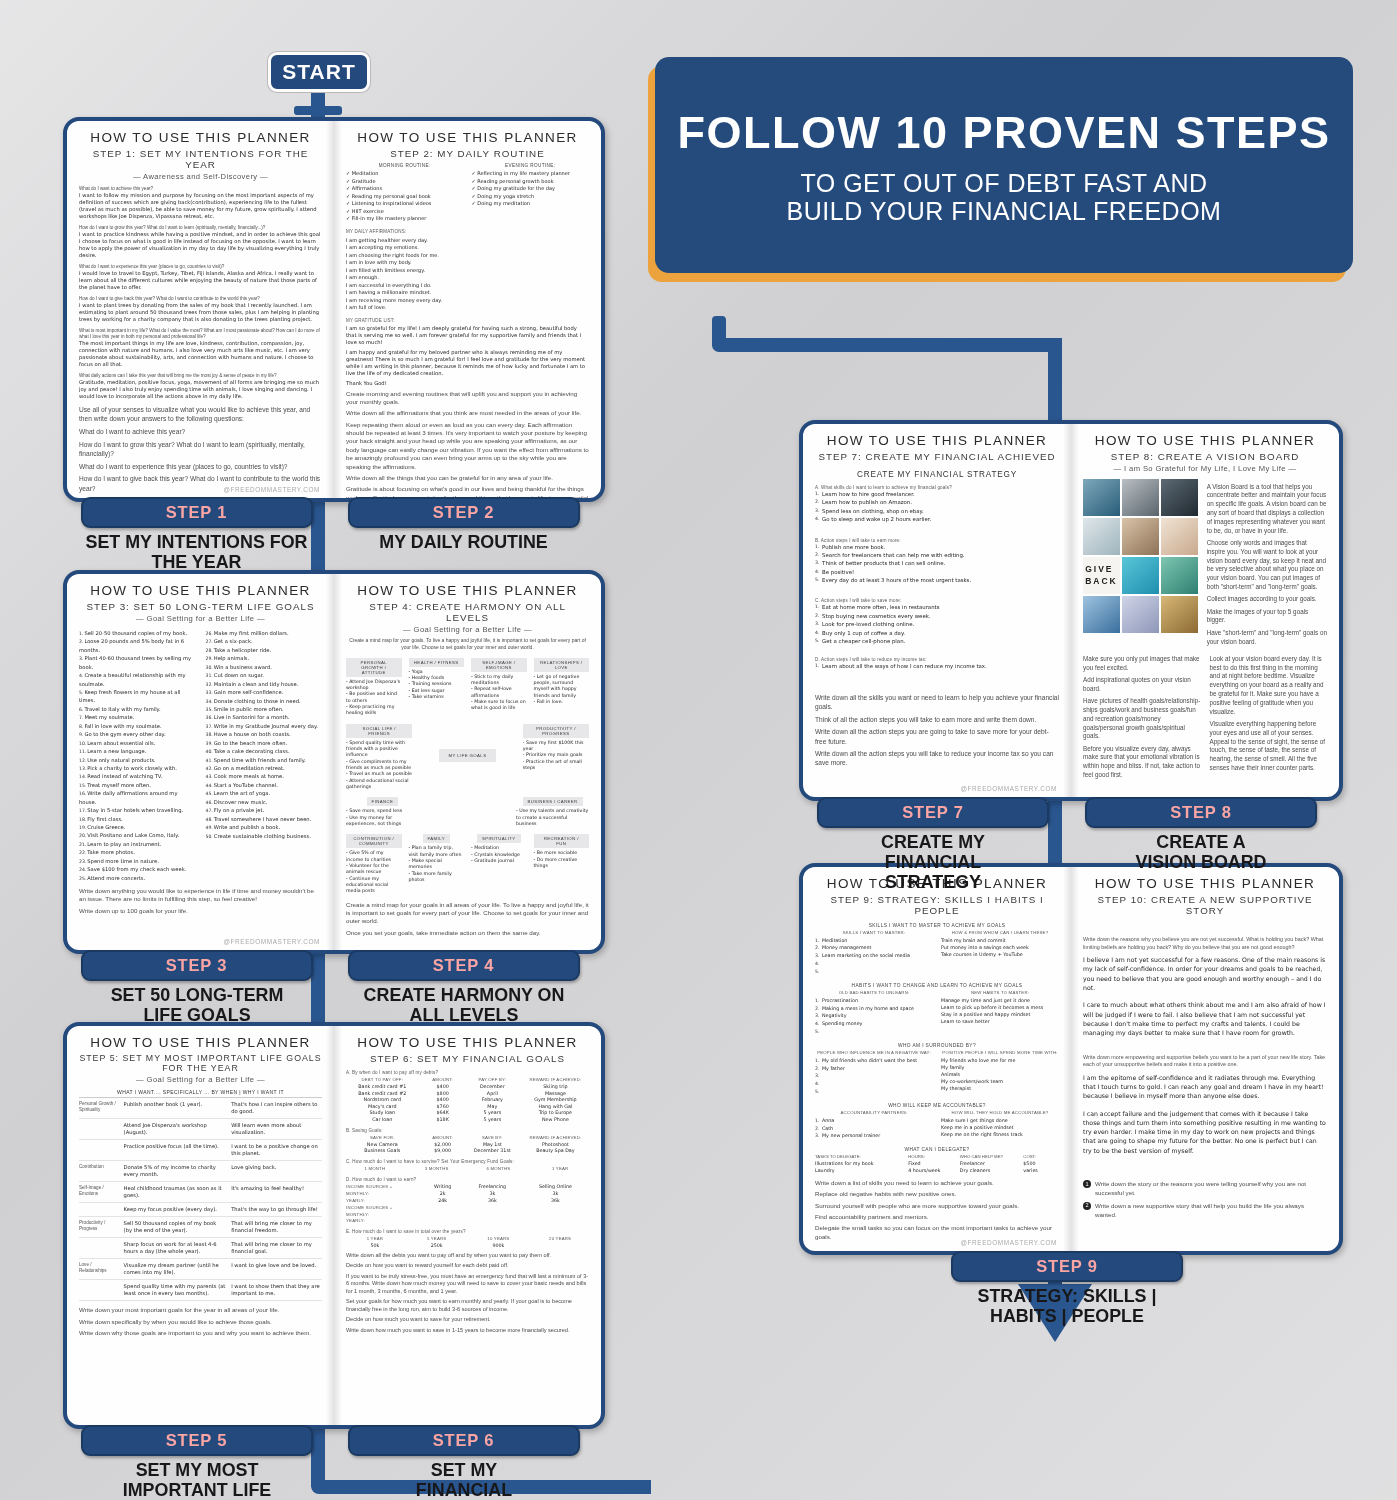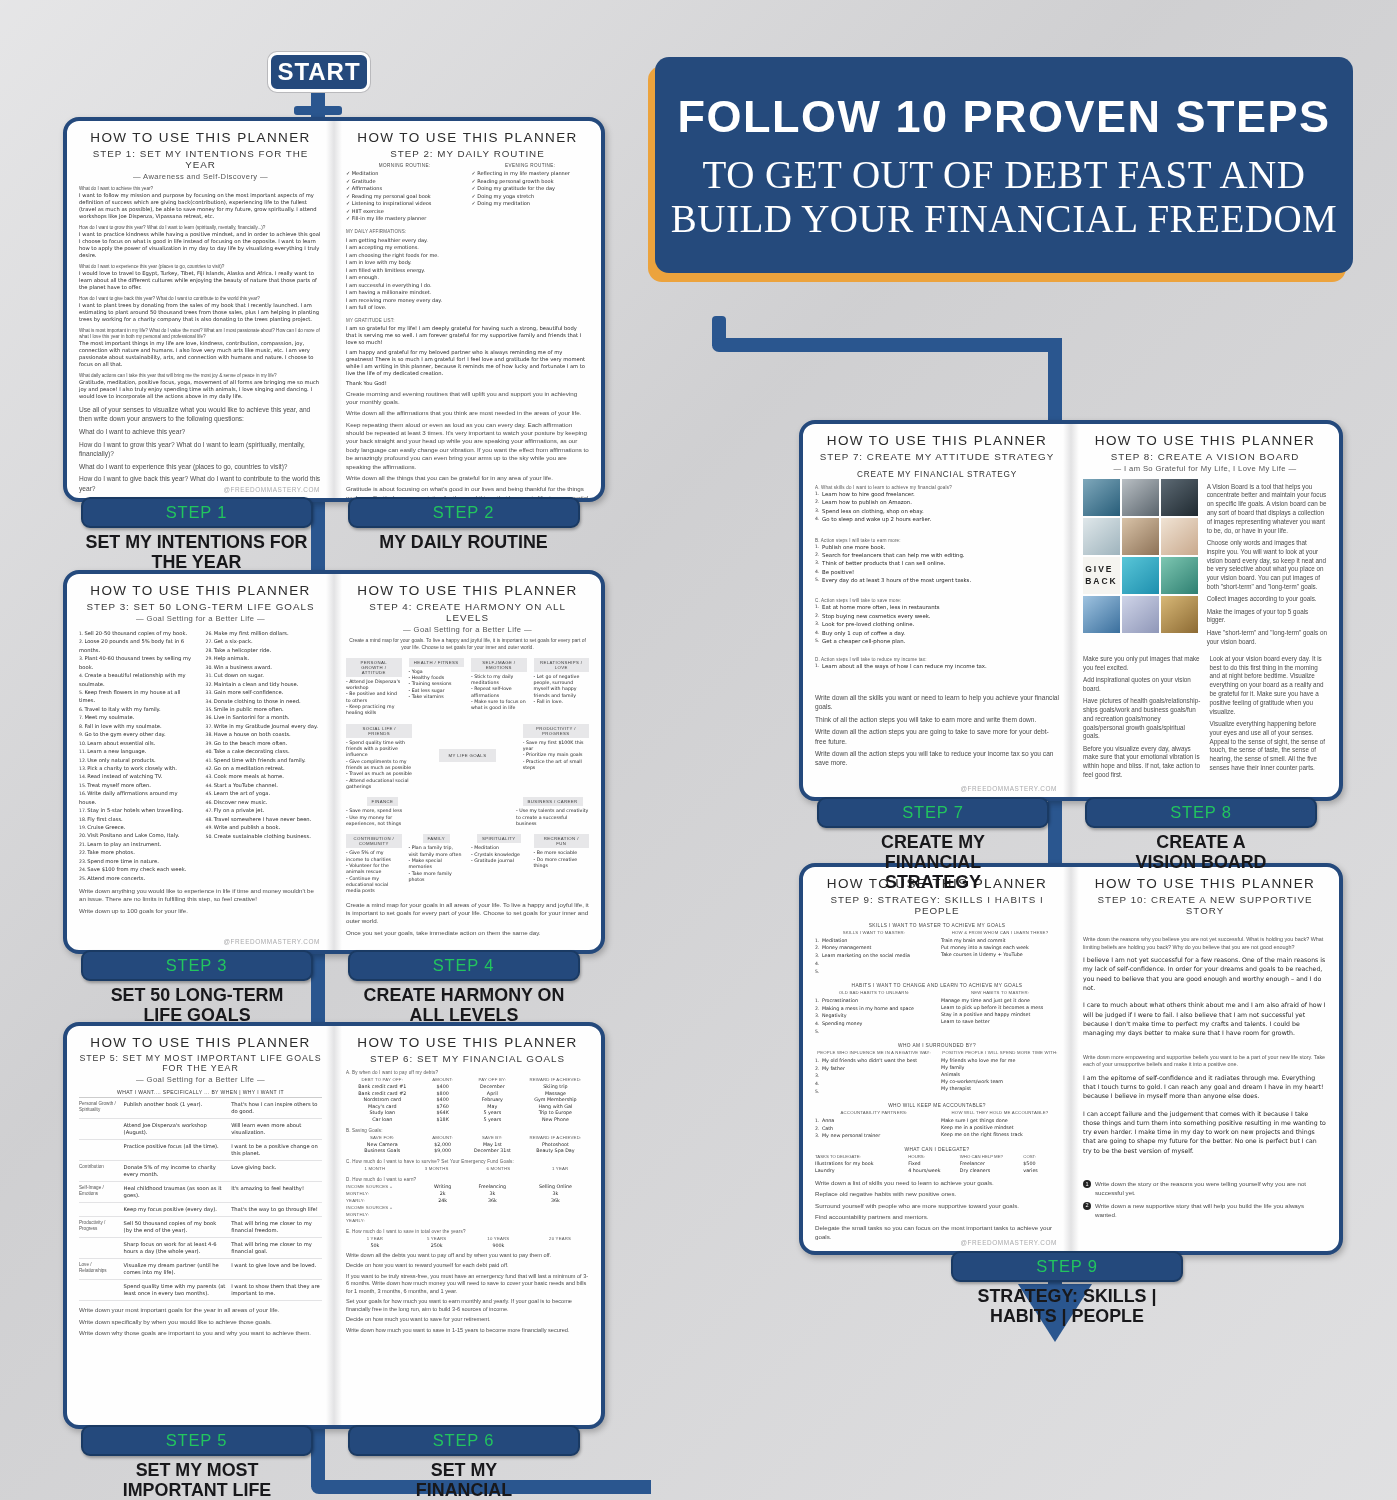--- a/index.html
+++ b/index.html
@@ -3,26 +3,26 @@
 <meta charset="utf-8">
 <style>
   html,body{margin:0;padding:0;}
   .canvas{position:relative;width:1397px;height:1500px;background:#d8d8da;font-family:"Liberation Sans",sans-serif;overflow:hidden;
     background-image:linear-gradient(135deg,rgba(255,255,255,.35) 0%,rgba(0,0,0,.04) 40%,rgba(255,255,255,.2) 100%);}
   
   .bar{position:absolute;background:#2a568f;}
   .arrow-down{position:absolute;width:0;height:0;border-left:37px solid transparent;border-right:37px solid transparent;border-top:58px solid #2a568f;}
   
   .start{position:absolute;left:268px;top:52px;width:96px;height:34px;background:#24497c;border:3px solid #fdfdfd;border-radius:9px;
-    box-shadow:0 0 0 1px #b9b9bc;display:flex;align-items:center;justify-content:center;color:#fff;font-weight:700;font-size:24px;letter-spacing:1px;z-index:4;}
+    box-shadow:0 0 0 1px #b9b9bc;display:flex;align-items:center;justify-content:center;color:#fff;font-weight:700;font-size:21px;letter-spacing:1px;z-index:4;}
   
   .banner{position:absolute;left:655px;top:57px;width:698px;height:216px;background:#254a7c;border-radius:14px;z-index:2;
     box-shadow:-7px 9px 0 0 #eca33d;display:flex;flex-direction:column;align-items:center;justify-content:center;text-align:center;color:#fff;}
   .banner .l1{font-size:45px;font-weight:800;letter-spacing:1.5px;line-height:1.25;}
-  .banner .l23{font-size:39px;font-weight:400;letter-spacing:.5px;line-height:1.12;margin-top:8px;font-family:Liberation Serif, serif;}
+  .banner .l23{font-size:25px;font-weight:400;letter-spacing:.5px;line-height:1.12;margin-top:8px;}
   
   .spread{position:absolute;background:#fefefe;border:4px solid #24497c;border-radius:16px;z-index:2;display:flex;overflow:hidden;
     box-shadow:2px 3px 6px rgba(0,0,0,.25);}
   .spread::after{content:'';position:absolute;left:50%;top:0;bottom:0;width:16px;transform:translateX(-50%);
     background:linear-gradient(90deg,rgba(255,255,255,0),rgba(60,60,70,.14),rgba(255,255,255,0));pointer-events:none;}
   .page{width:50%;padding:9px 12px 17px;box-sizing:border-box;overflow:hidden;position:relative;}
   .p-title{font-size:13.5px;letter-spacing:1.4px;color:#2b2b2b;text-align:center;}
   .p-sub{font-size:9.8px;letter-spacing:1px;color:#3a3a3a;text-align:center;margin-top:3px;}
   .p-tag{font-size:7.6px;letter-spacing:.4px;color:#555;text-align:center;margin-top:2px;}
   .credit{position:absolute;right:14px;bottom:5px;font-size:6.4px;color:#a9a9ab;letter-spacing:.6px;}
@@ -85,21 +85,21 @@
   .t9 .th{font-size:4.3px;color:#555;font-family:"Liberation Sans",sans-serif;}
   .t9 span{font-family:"DejaVu Sans",sans-serif;font-size:4.8px;color:#1f1f1f;}
   
   .s10-prompt{font-size:5.4px;color:#555;line-height:1.4;margin-top:9px;}
   .s10-ans{font-family:"DejaVu Sans",sans-serif;font-size:6.2px;color:#1f1f1f;line-height:1.5;margin-top:4px;}
   .s10-note{font-size:6.2px;color:#4a4a4a;line-height:1.5;margin-top:3px;display:flex;gap:4px;align-items:flex-start;}
   .note-dot{display:inline-flex;width:8px;height:8px;min-width:8px;background:#222;color:#fff;border-radius:50%;font-size:5.5px;align-items:center;justify-content:center;margin-top:1px;}
   
   .steps-row{position:absolute;display:flex;z-index:3;}
   .step-col{flex:1;display:flex;flex-direction:column;align-items:center;}
-  .pill{width:228px;height:27px;background:#24497c;border:2px solid #1a3a63;border-radius:9px;color:#22c55e;font-weight:400;font-size:16.5px;
+  .pill{width:228px;height:27px;background:#24497c;border:2px solid #1a3a63;border-radius:9px;color:#fca5a5;font-weight:700;font-size:16.5px;
     letter-spacing:.8px;display:flex;align-items:center;justify-content:center;box-shadow:1px 2px 3px rgba(0,0,0,.3);}
   .step-desc{margin-top:4px;font-weight:700;font-size:19px;line-height:1.04;color:#18181b;text-align:center;transform:scaleX(.94);transform-origin:center;max-width:255px;}
 </style>
 </head>
 <body>
 
 <div class="canvas">
 
   <div class="bar" style="left:311px;top:86px;width:14px;height:1401px;"></div>
   <div class="bar" style="left:294px;top:106px;width:48px;height:9px;border-radius:3px;"></div>
@@ -607,21 +607,21 @@
     </div>
     <div class="step-col">
       <div class="pill">STEP 6</div>
       <div class="step-desc" style="max-width:170px;">SET MY FINANCIAL GOALS</div>
     </div>
   </div>
 
   <div class="spread" style="left:799px;top:420px;width:536px;height:373px;">
     <div class="page">
       <div class="p-title">HOW TO USE THIS PLANNER</div>
-      <div class="p-sub">STEP 7: CREATE MY ATTITUDE STRATEGY</div>
+      <div class="p-sub">STEP 7: CREATE MY FINANCIAL ACHIEVED</div>
       <div class="s7-h">CREATE MY FINANCIAL STRATEGY</div>
       <div>
         <div class="sec-label">A. What skills do I want to learn to achieve my financial goals?</div>
         <div>
             <div class="s7-item"><span class="gnum">1.</span> <span>Learn how to hire good freelancer.</span></div>
             <div class="s7-item"><span class="gnum">2.</span> <span>Learn how to publish on Amazon.</span></div>
             <div class="s7-item"><span class="gnum">3.</span> <span>Spend less on clothing, shop on ebay.</span></div>
             <div class="s7-item"><span class="gnum">4.</span> <span>Go to sleep and wake up 2 hours earlier.</span></div>
           </div>
       </div>

